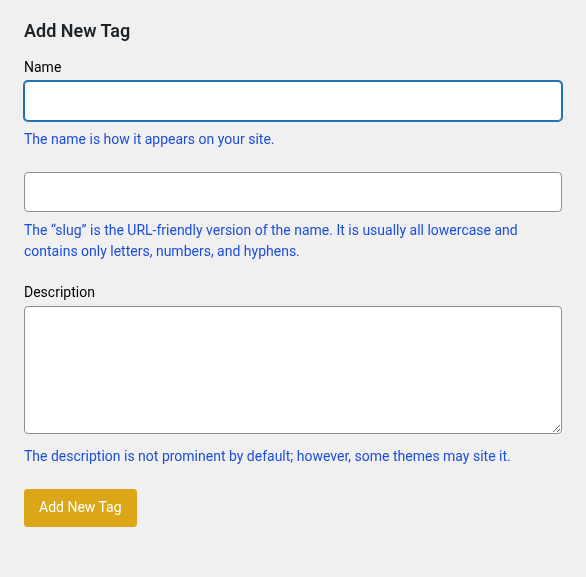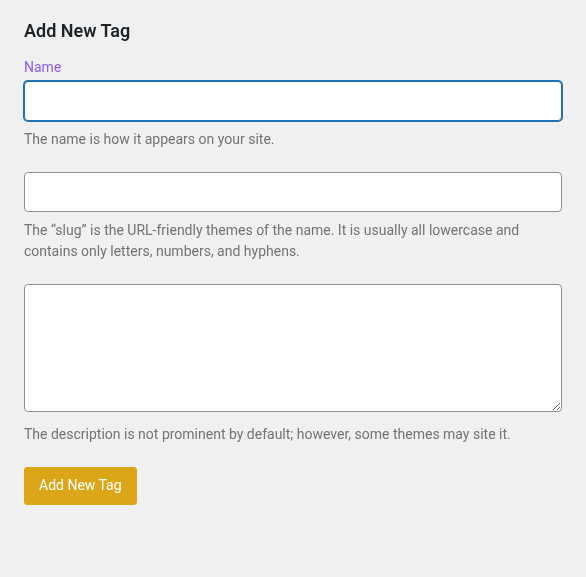--- a/index.html
+++ b/index.html
@@ -19,21 +19,21 @@
       font-weight: 600;
       color: #1d2327;
       margin-bottom: 18px;
     }
     .form-field {
       margin-bottom: 22px;
     }
     .form-field label {
       display: block;
       font-size: 14px;
-      color: #8b5cf6;
+      color: #000000;
       margin-bottom: 6px;
     }
     .form-field input[type="text"],
     .form-field textarea {
       width: 100%;
       background-color: #ffffff;
       border: 1px solid #8c8f94;
       border-radius: 4px;
       padding: 6px 8px;
       font-size: 14px;
@@ -47,21 +47,21 @@
     .form-field input.focused {
       border-color: #2271b1;
       box-shadow: 0 0 0 1px #2271b1;
     }
     .form-field textarea {
       height: 128px;
       resize: vertical;
     }
     .description {
       font-size: 14px;
-      color: #737373;
+      color: #1d4ed8;
       margin-top: 8px;
       line-height: 1.5;
     }
     .submit-button {
       background-color: #dba617;
       color: #ffffff;
       border: 1px solid #dba617;
       border-radius: 3px;
       padding: 8px 14px;
       font-size: 14px;
@@ -78,24 +78,25 @@
 <h2>Add New Tag</h2>
 
 <div class="form-field">
   <label>Name</label>
   <input type="text" class="focused" value="" style="">
   <p class="description">The name is how it appears on your site.</p>
 </div>
 
 <div class="form-field">
   <input type="text" value="" style="">
-  <p class="description">The “slug” is the URL-friendly themes of the name. It is usually all lowercase and contains only letters, numbers, and hyphens.</p>
+  <p class="description">The “slug” is the URL-friendly version of the name. It is usually all lowercase and contains only letters, numbers, and hyphens.</p>
 </div>
 
 <div class="form-field">
+  <label>Description</label>
   <textarea style=""></textarea>
   <p class="description">The description is not prominent by default; however, some themes may site it.</p>
 </div>
 
 <button class="submit-button">Add New Tag</button>
 
 
 
 
 </body></html>

